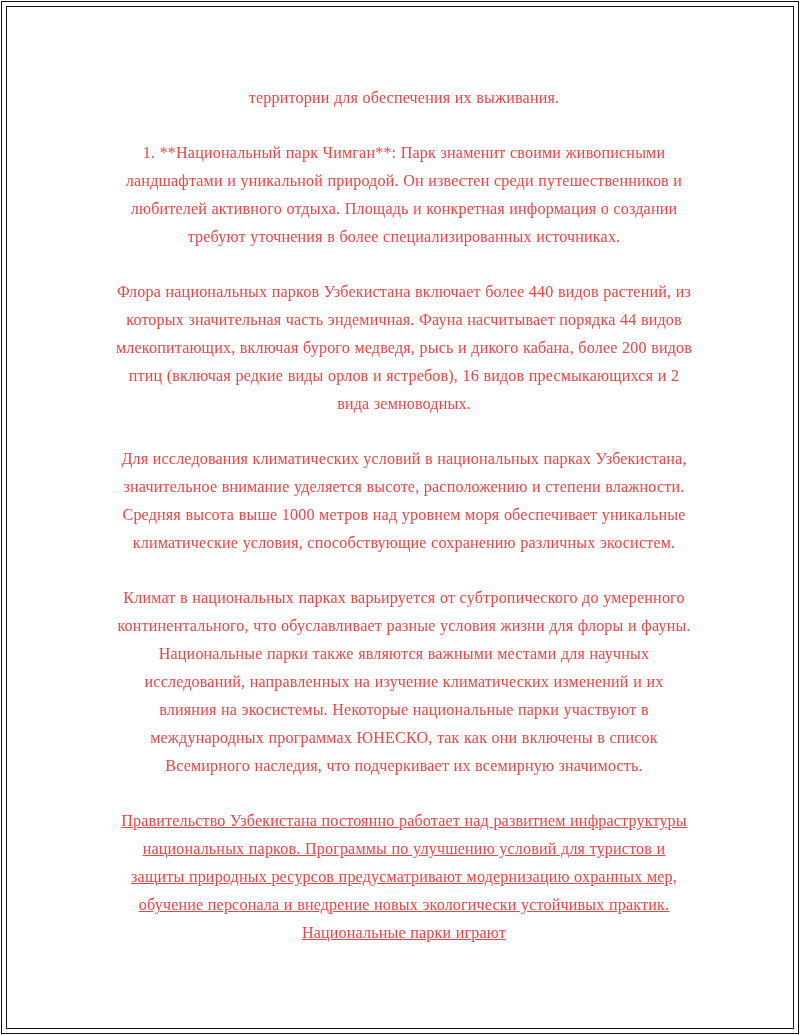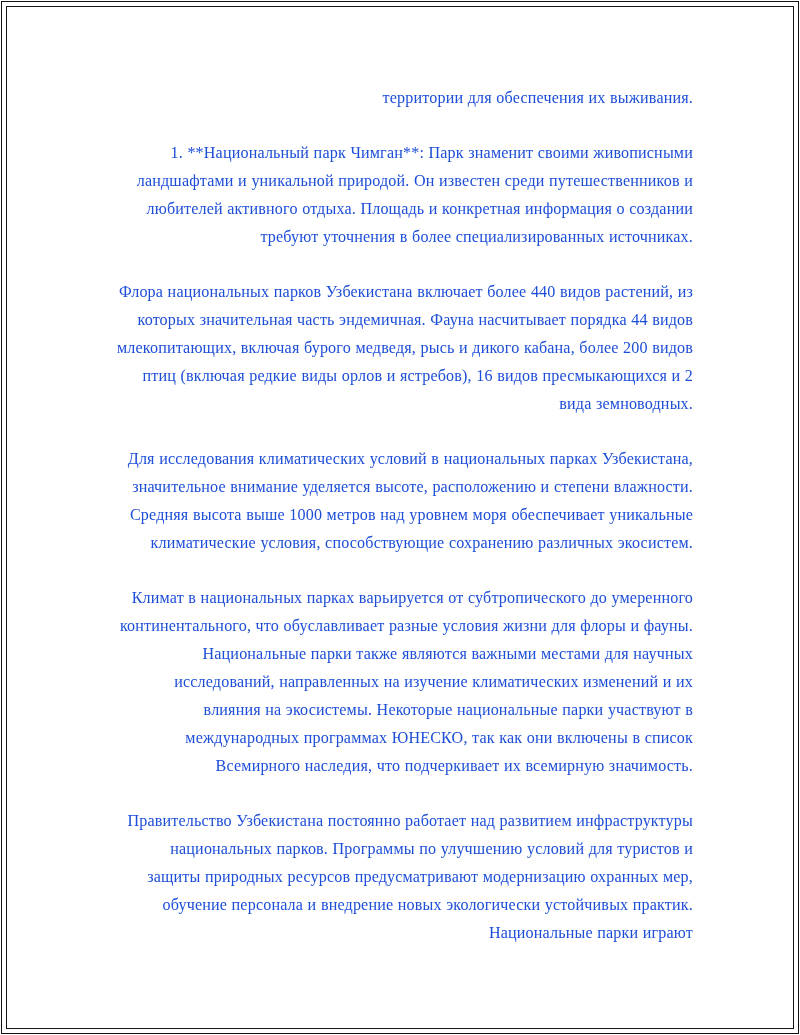--- a/index.html
+++ b/index.html
@@ -47,30 +47,31 @@
     position: absolute;
     left: 115px;
     top: 84px;
     width: 578px;
   }
 
   .para {
     margin: 0 0 27px 0;
     font-size: 16.1px;
     line-height: 28px;
-    color: #1d4ed8;
-    text-align: right;
+    color: #ef4444;
+    text-align: center;
     letter-spacing: 0.01em;
     word-spacing: 0.02em;
     
     text-rendering: optimizeLegibility;
   }
 
   .para:last-child {
     margin-bottom: 16px;
+    text-decoration: underline;
   }
 </style>
 </head>
 <body>
 
 <div class="page">
 
   <div class="frame-outer"></div>
   <div class="frame-inner"></div>
 

